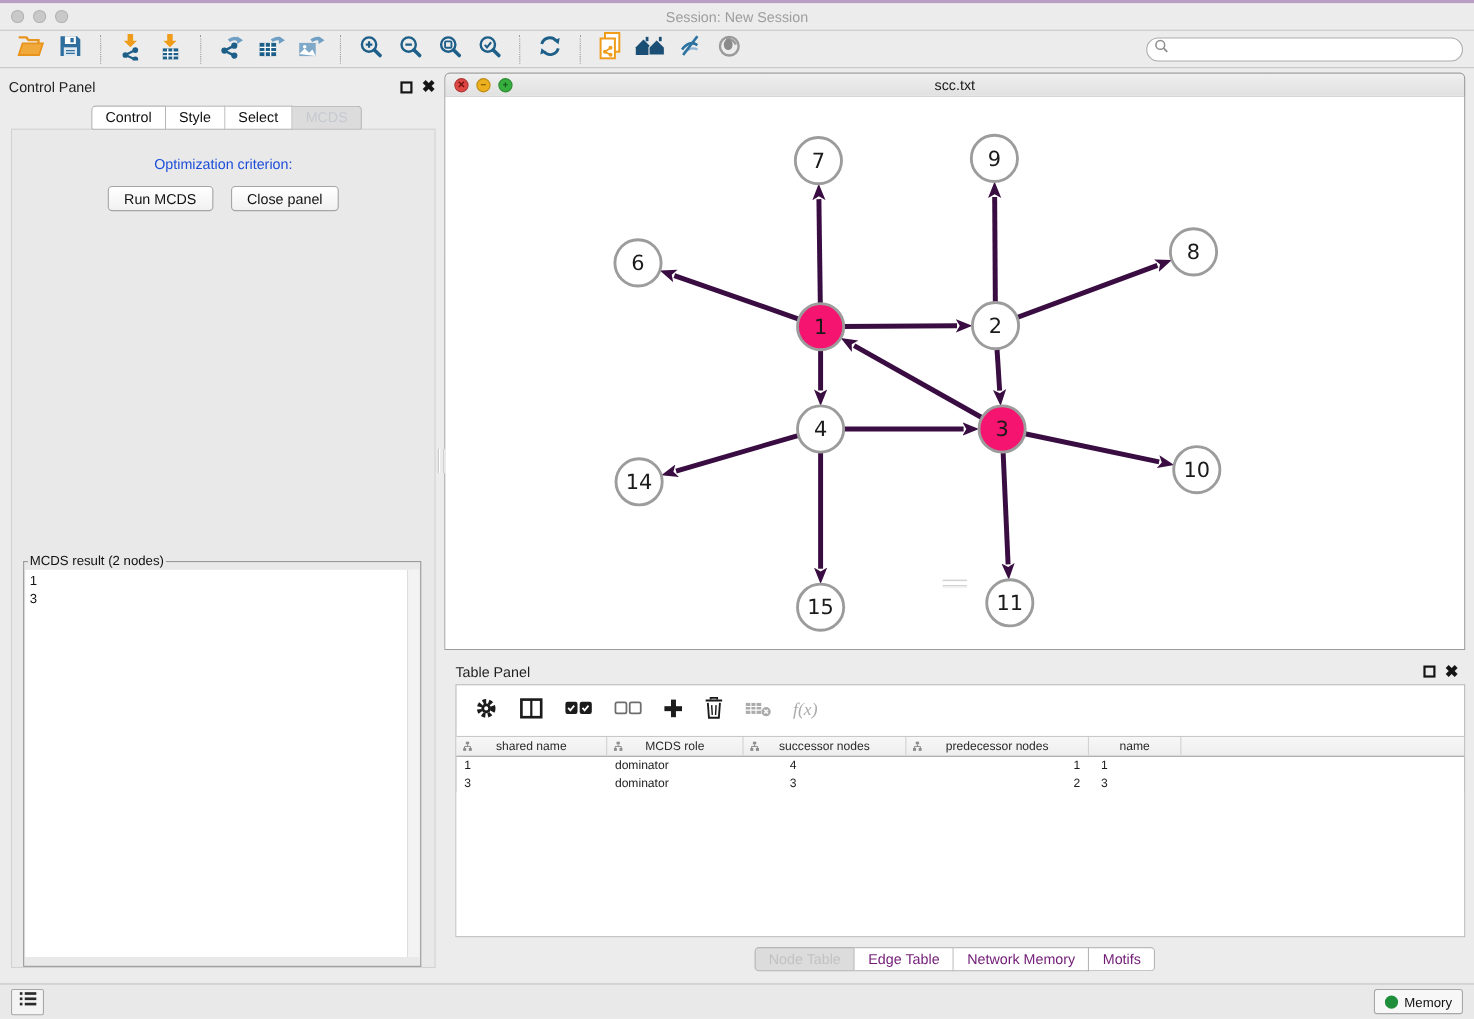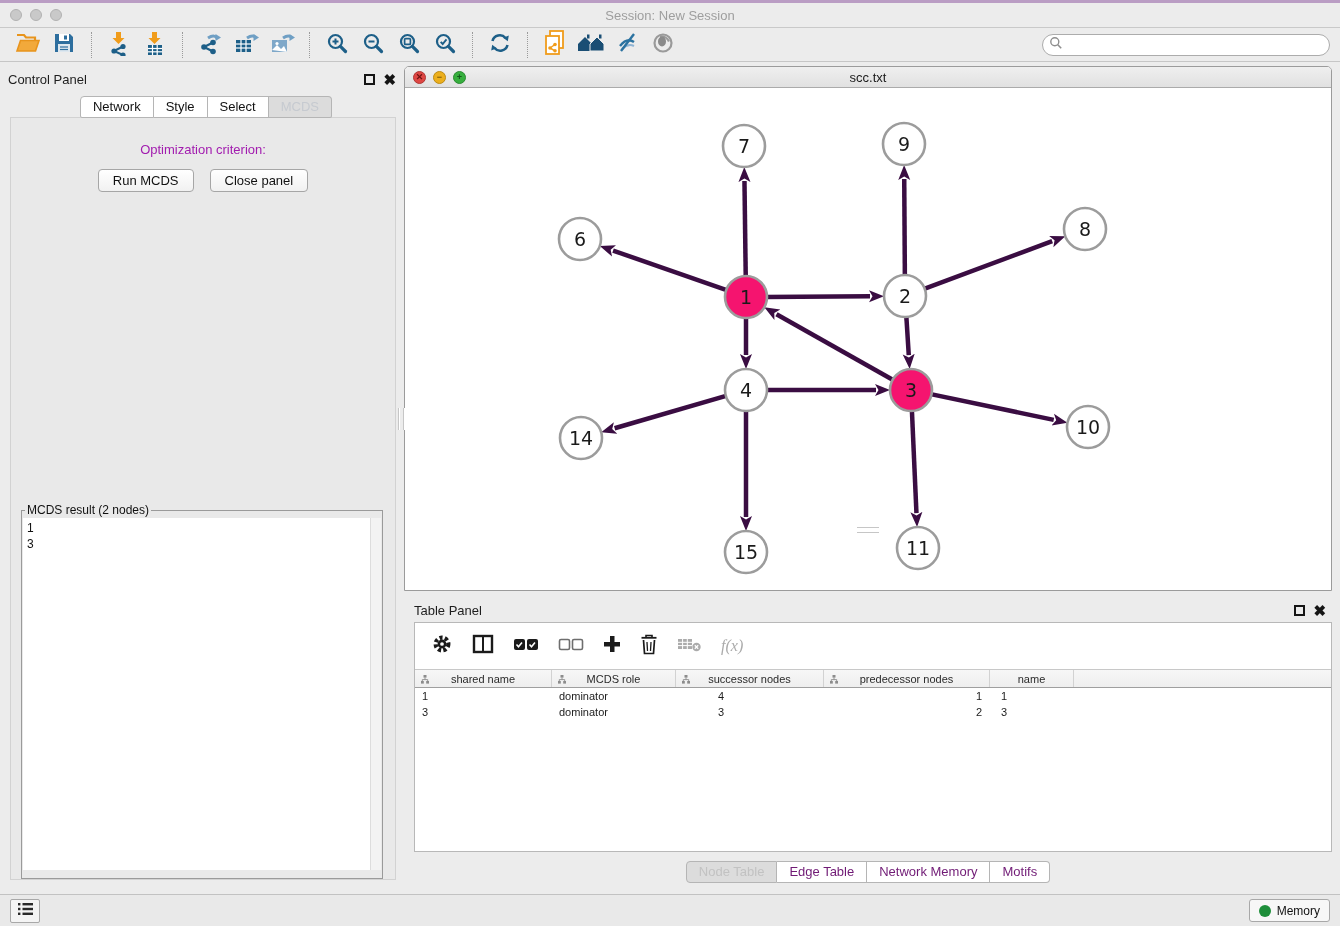--- a/index.html
+++ b/index.html
@@ -30,21 +30,21 @@
   .cp-title { font-size:13px; color:#1E1E1E; }
   .cp-icons { margin-left:auto; display:flex; align-items:center; gap:8px; }
   .float-box { width:11px; height:11px; border:2px solid #151515; }
   .close-x { font-size:15px; font-weight:bold; color:#151515; line-height:11px; }
   .cp-tabs { display:flex; justify-content:center; margin-top:6px; position:relative; z-index:2; }
   .cp-tab { font-size:13px; padding:2px 12px 3px; background:#FFF; border:1px solid #B5B5B5; border-left:none; color:#111; }
   .cp-tab:first-child { border-left:1px solid #B5B5B5; border-top-left-radius:4px; border-bottom-left-radius:2px; }
   .cp-tab:last-child { border-top-right-radius:4px; border-bottom-right-radius:2px; }
   .cp-tab.sel { background:#DCDCDC; color:#C6CAD0; }
   .cp-body { flex:1; background:#E9E9E9; margin:-1px 8px 0 2px; border:1px solid #D2D2D2; display:flex; flex-direction:column; align-items:center; padding-top:24px; }
-  .opt-label { font-size:13px; color:#a21caf; }
+  .opt-label { font-size:13px; color:#1d4ed8; }
   .selectbox { margin-top:11px; width:312px; height:23px; background:#FFF; border:1px solid #A3A3A3; border-radius:5px; display:flex; align-items:center; padding:0 7px; }
   .selectbox .val { font-size:13px; color:#111; flex:1; }
   .stepper { display:flex; flex-direction:column; gap:2px; align-items:center; }
   .tri-up { width:0; height:0; border-left:4px solid transparent; border-right:4px solid transparent; border-bottom:5px solid #555; }
   .tri-dn { width:0; height:0; border-left:4px solid transparent; border-right:4px solid transparent; border-top:5px solid #555; }
   .btn-row { margin-top:12px; display:flex; gap:16px; }
   .pbtn { font-size:13px; color:#111; padding:3px 14px; background:linear-gradient(#FFFFFF,#F1F1F1); border:1px solid #A6A6A6; border-radius:4px; }
   .mcds-fieldset { margin-top:auto; align-self:stretch; margin-left:10px; margin-right:12px; height:376px; border:1px solid #9A9A9A; padding:1px; background:#E9E9E9; }
   .mcds-fieldset legend { font-size:12px; color:#111; padding:0 2px; margin-left:2px; }
   .mcds-result-wrap { display:flex; height:352px; background:#FFF; }
@@ -293,21 +293,21 @@
 
     <div class="control-panel">
       <div class="cp-header">
         <span class="cp-title">Control Panel</span>
         <span class="cp-icons">
           <span class="float-box"></span>
           <span class="close-x">✖</span>
         </span>
       </div>
       <div class="cp-tabs">
-        <span class="cp-tab">Network</span>
+        <span class="cp-tab">Control</span>
         <span class="cp-tab">Style</span>
         <span class="cp-tab">Select</span>
         <span class="cp-tab sel">MCDS</span>
       </div>
       <div class="cp-body">
         <div class="opt-label">Optimization criterion:</div>
         <div class="btn-row">
           <button class="pbtn">Run MCDS</button>
           <button class="pbtn">Close panel</button>
         </div>

